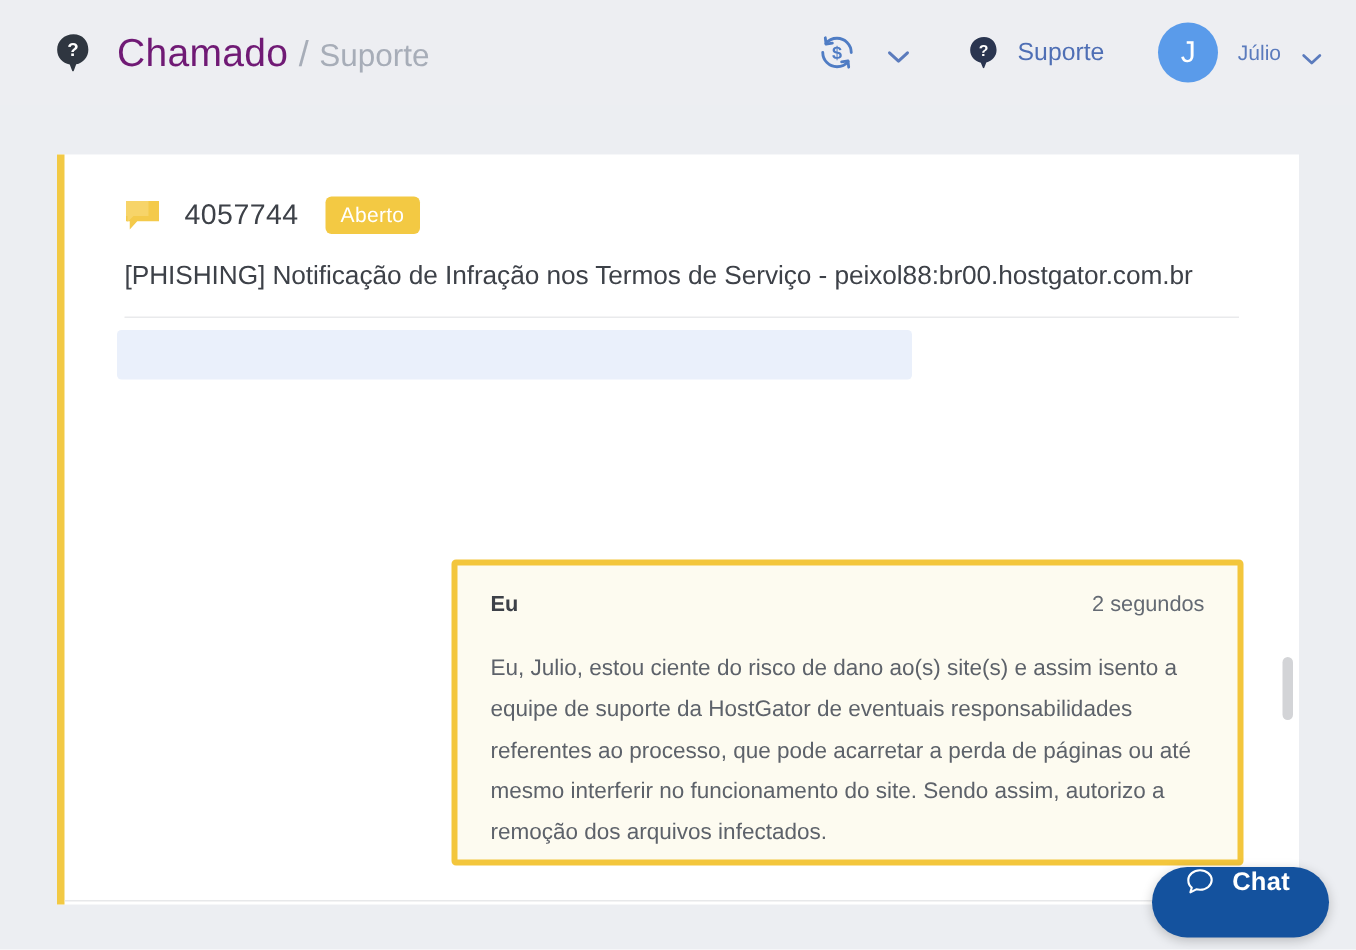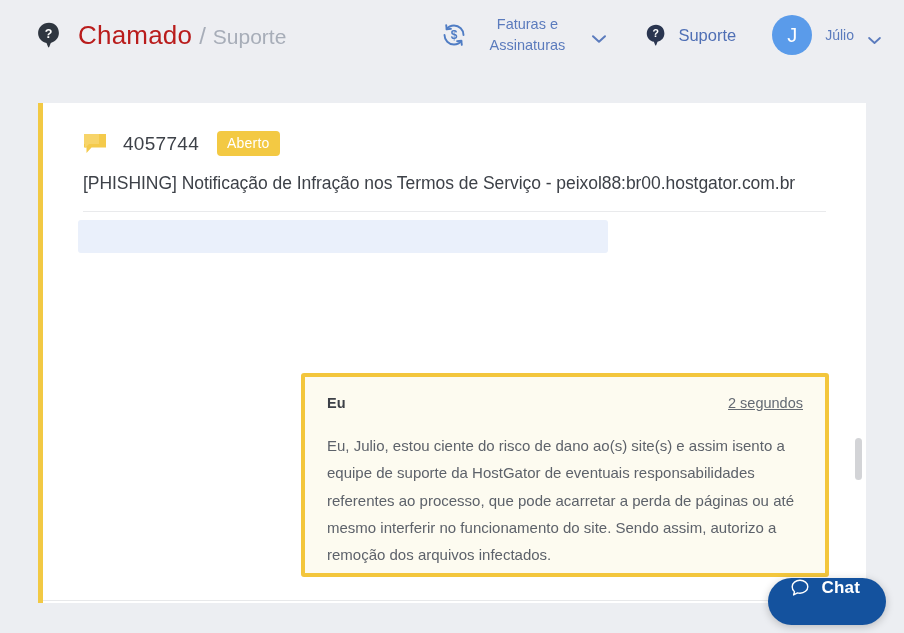--- a/index.html
+++ b/index.html
@@ -41,21 +41,21 @@
   .help-pin svg { display: block; }
 
   .breadcrumb {
     margin-left: 16px;
     display: flex;
     align-items: baseline;
     white-space: nowrap;
   }
   .crumb-main {
     font-size: 26px;
-    color: #b91c1c;
+    color: #701a75;
     font-weight: 400;
     letter-spacing: .2px;
   }
   .crumb-sep {
     font-size: 24px;
     color: #a7adb8;
     margin: 0 7px;
   }
   .crumb-sub {
     font-size: 21px;
@@ -217,21 +217,20 @@
     gap: 44px;
   }
   .msg-author {
     font-size: 14.5px;
     font-weight: bold;
     color: #3d4148;
   }
   .msg-time {
     font-size: 14.5px;
     color: #646a73;
-    text-decoration: underline;
   }
   .msg-body {
     margin-top: 21px;
     font-size: 15px;
     line-height: 1.82;
     color: #5d626a;
     word-break: break-word;
   }
 
   
@@ -309,21 +308,20 @@
     <div class="nav-item faturas">
       <span class="dollar-icon">
         <svg viewBox="0 0 30 30" width="30" height="30" aria-hidden="true">
           <path d="M24.5 15a9.5 9.5 0 0 0-9.5-9.5c-3 0-5.7 1.4-7.4 3.6" fill="none" stroke="#4f7cc4" stroke-width="1.9" stroke-linecap="round"></path>
           <path d="M5.5 15a9.5 9.5 0 0 0 9.5 9.5c3 0 5.7-1.4 7.4-3.6" fill="none" stroke="#4f7cc4" stroke-width="1.9" stroke-linecap="round"></path>
           <path d="M7.2 5.2l.5 4.2 4.2-.6" fill="none" stroke="#4f7cc4" stroke-width="1.9" stroke-linecap="round" stroke-linejoin="round"></path>
           <path d="M22.8 24.8l-.5-4.2-4.2.6" fill="none" stroke="#4f7cc4" stroke-width="1.9" stroke-linecap="round" stroke-linejoin="round"></path>
           <text x="15" y="19.4" font-family="Liberation Sans, sans-serif" font-size="12" font-weight="bold" fill="#4f7cc4" text-anchor="middle">$</text>
         </svg>
       </span>
-      <span class="faturas-label">Faturas e Assinaturas</span>
       <span class="chev">
         <svg viewBox="0 0 16 10" width="16" height="10" aria-hidden="true">
           <path d="M2 2.2L8 7.8L14 2.2" fill="none" stroke="#5b7bbd" stroke-width="2" stroke-linecap="round" stroke-linejoin="round"></path>
         </svg>
       </span>
     </div>
 
     <div class="nav-item suporte-item">
       <span class="suporte-pin">
         <svg viewBox="0 0 26 26" width="22" height="22" aria-hidden="true">

